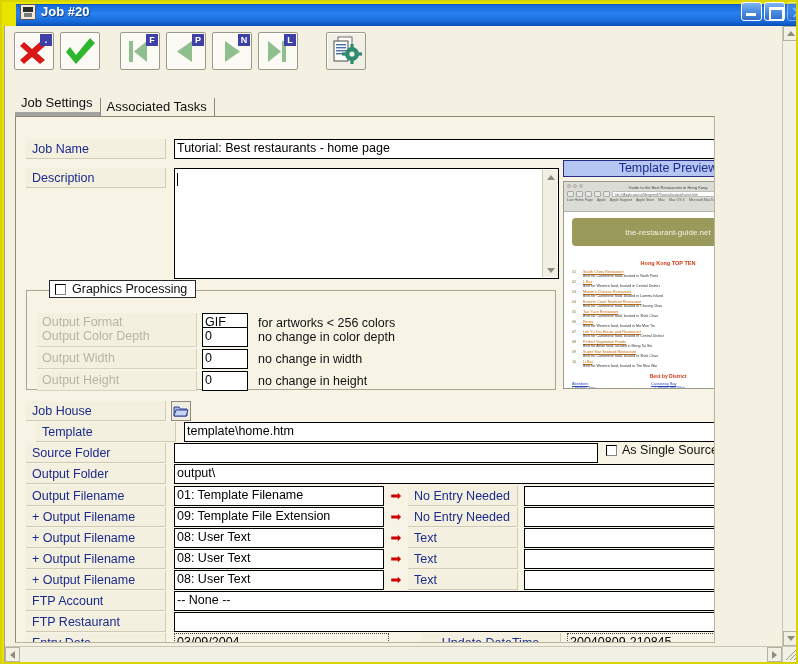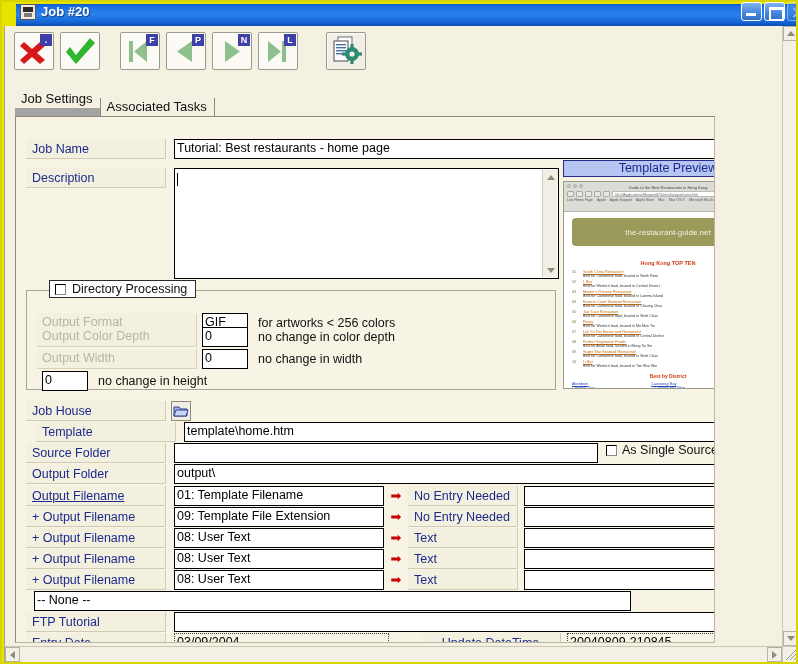--- a/index.html
+++ b/index.html
@@ -127,21 +127,21 @@
     display: flex; align-items: flex-end;
     font-size: 13px;
   }
   .tab {
     padding: 1px 7px 2px 6px;
     color: #101010;
     background: transparent;
     cursor: pointer;
     white-space: nowrap;
   }
-  .tab.active { border-bottom: 8px solid #a3a3a3; font-weight: normal; }
+  .tab.active { border-bottom: 4px solid #a3a3a3; font-weight: normal; }
   .tab.inactive { border-left: 1px solid #8a8a7a; border-right: 1px solid #8a8a7a; }
 
   
   #panel {
     position: absolute; left: 10px; top: 90px;
     width: 700px; height: 527px;
     background: #f7f4e6;
     border: 1px solid #b9b5a0;
     border-top-color: #8d8a76; border-left-color: #8d8a76;
     overflow: hidden;
@@ -445,21 +445,21 @@
             <div class="ta-arrow" style="bottom:0;">
                 <span class="tri tri-down"></span>
               </div>
           </div>
         </div>
       </div>
 
       <div id="gpgroup">
         <div id="gplegend">
           <span class="cbx"></span>
-          <span>Directory Processing</span>
+          <span>Graphics Processing</span>
         </div>
 
         <div class="gp-row" style="top:22px;">
           <div class="gp-lbl">Output Format</div>
           <div class="fld gp-in">GIF</div>
           <div class="gp-note">for artworks &lt; 256 colors</div>
         </div>
 
         <div class="gp-row" style="top:36px;">
           <div class="gp-lbl">Output Color Depth</div>
@@ -467,20 +467,21 @@
           <div class="gp-note">no change in color depth</div>
         </div>
 
         <div class="gp-row" style="top:58px;">
           <div class="gp-lbl">Output Width</div>
           <div class="fld gp-in">0</div>
           <div class="gp-note">no change in width</div>
         </div>
 
         <div class="gp-row" style="top:80px;">
+          <div class="gp-lbl">Output Height</div>
           <div class="fld gp-in">0</div>
           <div class="gp-note">no change in height</div>
         </div>
       </div>
 
       <div id="preview">
         <div id="prevhdr">Template Preview</div>
         <div id="prevbody">
           <div class="brow">
             <div class="bdots">
@@ -652,21 +653,21 @@
         <div class="fld" style="width:572px; margin-left:8px;">output\</div>
         <div class="browse" style="margin-left:5px;">
           <svg width="18" height="18" viewBox="0 0 18 18">
             <path d="M2 5 L7 5 L8.5 7 L15 7 L15 14 L2 14 Z" fill="#9fb6e8" stroke="#33408c" stroke-width="1"></path>
             <path d="M4 8 L16 8 L14 14 L2 14 Z" fill="#c5d4f4" stroke="#33408c" stroke-width="1"></path>
           </svg>
         </div>
       </div>
 
       <div class="row" style="left:10px; top:369px;">
-        <div class="lbl" style="width:140px;text-decoration:underline;">Output Filename</div>
+        <div class="lbl" style="width:140px;">Output Filename</div>
         <div class="fld" style="width:210px; margin-left:8px;">01: Template Filename</div>
         <div style="width:24px; text-align:center;"><span class="arrowicon">➡</span></div>
         <div class="lbl" style="width:110px;">No Entry Needed</div>
         <div class="fld" style="width:214px; margin-left:6px;"></div>
       </div>
 
       <div class="row" style="left:10px; top:390px;">
         <div class="lbl" style="width:140px;">+ Output Filename</div>
         <div class="fld" style="width:210px; margin-left:8px;">09: Template File Extension</div>
         <div style="width:24px; text-align:center;"><span class="arrowicon">➡</span></div>
@@ -692,25 +693,26 @@
 
       <div class="row" style="left:10px; top:453px;">
         <div class="lbl" style="width:140px;">+ Output Filename</div>
         <div class="fld" style="width:210px; margin-left:8px;">08: User Text</div>
         <div style="width:24px; text-align:center;"><span class="arrowicon">➡</span></div>
         <div class="lbl" style="width:110px;">Text</div>
         <div class="fld" style="width:214px; margin-left:6px;"></div>
       </div>
 
       <div class="row" style="left:10px; top:474px;">
+        <div class="lbl" style="width:140px;">FTP Account</div>
         <div class="fld" style="width:597px; margin-left:8px;">-- None --</div>
       </div>
 
       <div class="row" style="left:10px; top:495px;">
-        <div class="lbl" style="width:140px;">FTP Tutorial</div>
+        <div class="lbl" style="width:140px;">FTP Restaurant</div>
         <div class="fld" style="width:597px; margin-left:8px;"></div>
       </div>
 
       <div class="row" style="left:10px; top:516px;">
         <div class="lbl" style="width:140px;">Entry Date</div>
         <div class="fld dotted" style="width:215px; margin-left:8px;">03/09/2004</div>
         <div class="lbl" style="width:140px; margin-left:32px; text-align:center; padding-left:0;">Update DateTime</div>
         <div class="fld dotted" style="width:210px; margin-left:6px;">20040809-210845</div>
       </div>
 

